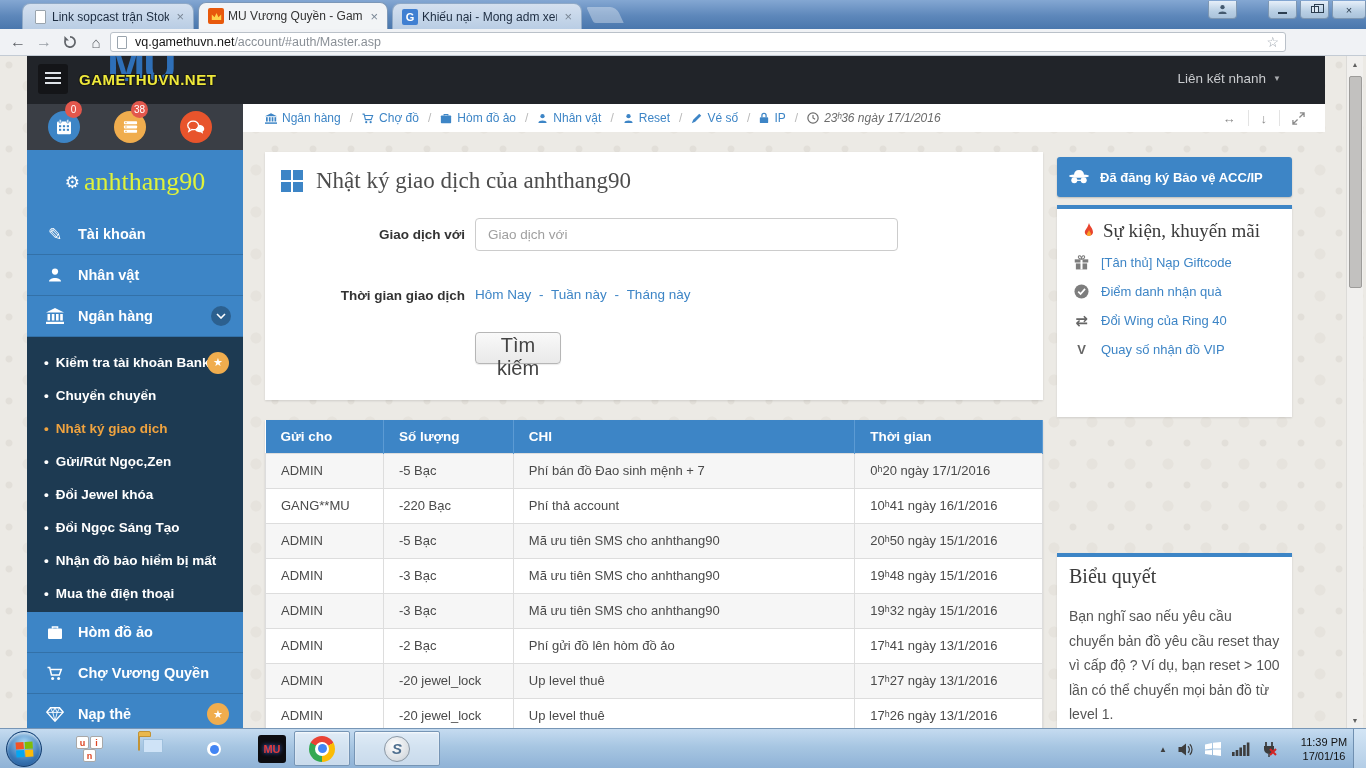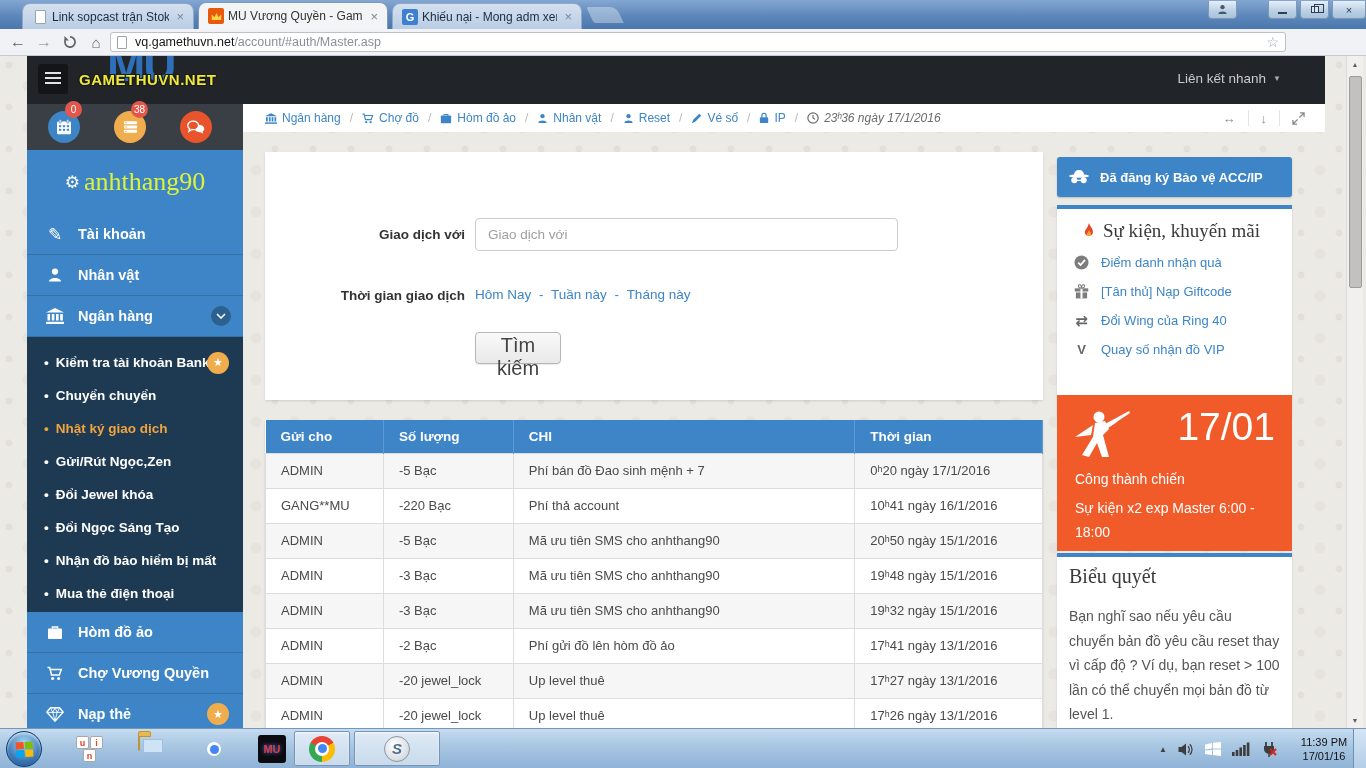--- a/index.html
+++ b/index.html
@@ -488,20 +488,29 @@
         <span class="tb">↓</span>
         <span class="tb">
           <svg width="13" height="13" viewBox="0 0 14 14">
               <path d="M8.5 1 H13 V5.5 M13 1 L8 6 M5.5 13 H1 V8.5 M1 13 L6 8" stroke="#8a8a8a" fill="none" stroke-width="1.4"></path>
             </svg>
         </span>
       </div>
     </div>
 
     <div class="panel p-main">
+      <div class="ptitle">
+        <span class="winsq">
+            <b></b>
+            <b></b>
+            <b></b>
+            <b></b>
+          </span>
+        <h1>Nhật ký giao dịch của anhthang90</h1>
+      </div>
       <label class="flabel" style="top:75px;">Giao dịch với</label>
       <input class="finput" placeholder="Giao dịch với" style="">
       <label class="flabel" style="top:136px;">Thời gian giao dịch</label>
       <div class="tlinks">
         <a>Hôm Nay</a>
         <span class="sep">-</span>
         <a>Tuần này</a>
         <span class="sep">-</span>
         <a>Tháng này</a>
       </div>
@@ -592,61 +601,47 @@
       <div class="ev-title">
         <svg width="12" height="16" viewBox="0 0 12 16">
             <path d="M6 0 C7 4 10 5 10 9.5 A4.2 4.2 0 0 1 1.8 9.5 C1.8 6.5 4.5 5.5 6 0 Z" fill="#e8442e"></path>
             <path d="M6 7 C6.8 9 8 9.5 8 11.5 A2.2 2.2 0 0 1 3.8 11.5 C3.8 10 5.3 9.3 6 7 Z" fill="#f7a428"></path>
           </svg>
         <span>Sự kiện, khuyến mãi</span>
       </div>
       <div class="ev-link">
         <span class="eic">
           <svg width="15" height="15" viewBox="0 0 16 16">
-              <circle cx="8" cy="8" r="7.5" fill="#7d7d7d"></circle>
-              <path d="M4.5 8.2 L7 10.6 L11.8 5.2" fill="none" stroke="#fff" stroke-width="1.8"></path>
-            </svg>
-        </span>
-        <span>Điểm danh nhận quà</span>
-      </div>
-      <div class="ev-link">
-        <span class="eic">
-          <svg width="15" height="15" viewBox="0 0 16 16">
               <rect x="0.8" y="4.6" width="14.4" height="3.4" fill="#7d7d7d"></rect>
               <rect x="2" y="9" width="12" height="6.4" fill="#7d7d7d"></rect>
               <rect x="6.9" y="4.6" width="2.2" height="10.8" fill="#fff"></rect>
               <path d="M8 4.4 C4.6 4.6 3.6 1.4 5.8 0.9 C7.2 0.6 8 2.5 8 4.4 C8 2.5 8.8 0.6 10.2 0.9 C12.4 1.4 11.4 4.6 8 4.4" fill="none" stroke="#7d7d7d" stroke-width="1.1"></path>
             </svg>
         </span>
         <span>[Tân thủ] Nạp Giftcode</span>
       </div>
       <div class="ev-link">
+        <span class="eic">
+          <svg width="15" height="15" viewBox="0 0 16 16">
+              <circle cx="8" cy="8" r="7.5" fill="#7d7d7d"></circle>
+              <path d="M4.5 8.2 L7 10.6 L11.8 5.2" fill="none" stroke="#fff" stroke-width="1.8"></path>
+            </svg>
+        </span>
+        <span>Điểm danh nhận quà</span>
+      </div>
+      <div class="ev-link">
         <span class="eic" style="font-size:15px;font-weight:bold;color:#666;">⇄</span>
         <span>Đổi Wing của Ring 40</span>
       </div>
       <div class="ev-link">
         <span class="eic" style="font-weight:bold;color:#666;">V</span>
         <span>Quay số nhận đồ VIP</span>
       </div>
     </div>
 
-    <div class="ecard">
-      <svg width="64" height="54" viewBox="0 0 64 54" style="position:absolute;left:12px;top:12px;">
-        <g fill="#fff">
-          <circle cx="30" cy="10" r="5.5"></circle>
-          <path d="M26 16 L36 14 L40 22 L34 28 L40 50 L33 50 L28 36 L20 50 L13 48 L24 30 Z"></path>
-          <path d="M34 18 L46 12 L48 15 L36 23 Z"></path>
-          <path d="M38 16 L60 4 L61 6 L40 20 Z"></path>
-          <path d="M24 18 L6 30 L22 28 Z"></path>
-        </g>
-      </svg>
-      <div class="date">17/01</div>
-      <div class="l1">Công thành chiến</div>
-      <div class="l2">Sự kiện x2 exp Master 6:00 - 18:00</div>
-    </div>
 
     <div class="poll">
       <h2>Biểu quyết</h2>
       <div class="q">Bạn nghĩ sao nếu yêu cầu chuyển bản đồ yêu cầu reset thay vì cấp độ ? Ví dụ, bạn reset &gt; 100 lần có thể chuyển mọi bản đồ từ level 1.</div>
       <a class="res">» Kết quả</a>
       <div class="btns">
         <button>Đồng ý</button>
         <button>Không đồng ý</button>
       </div>
     </div>

